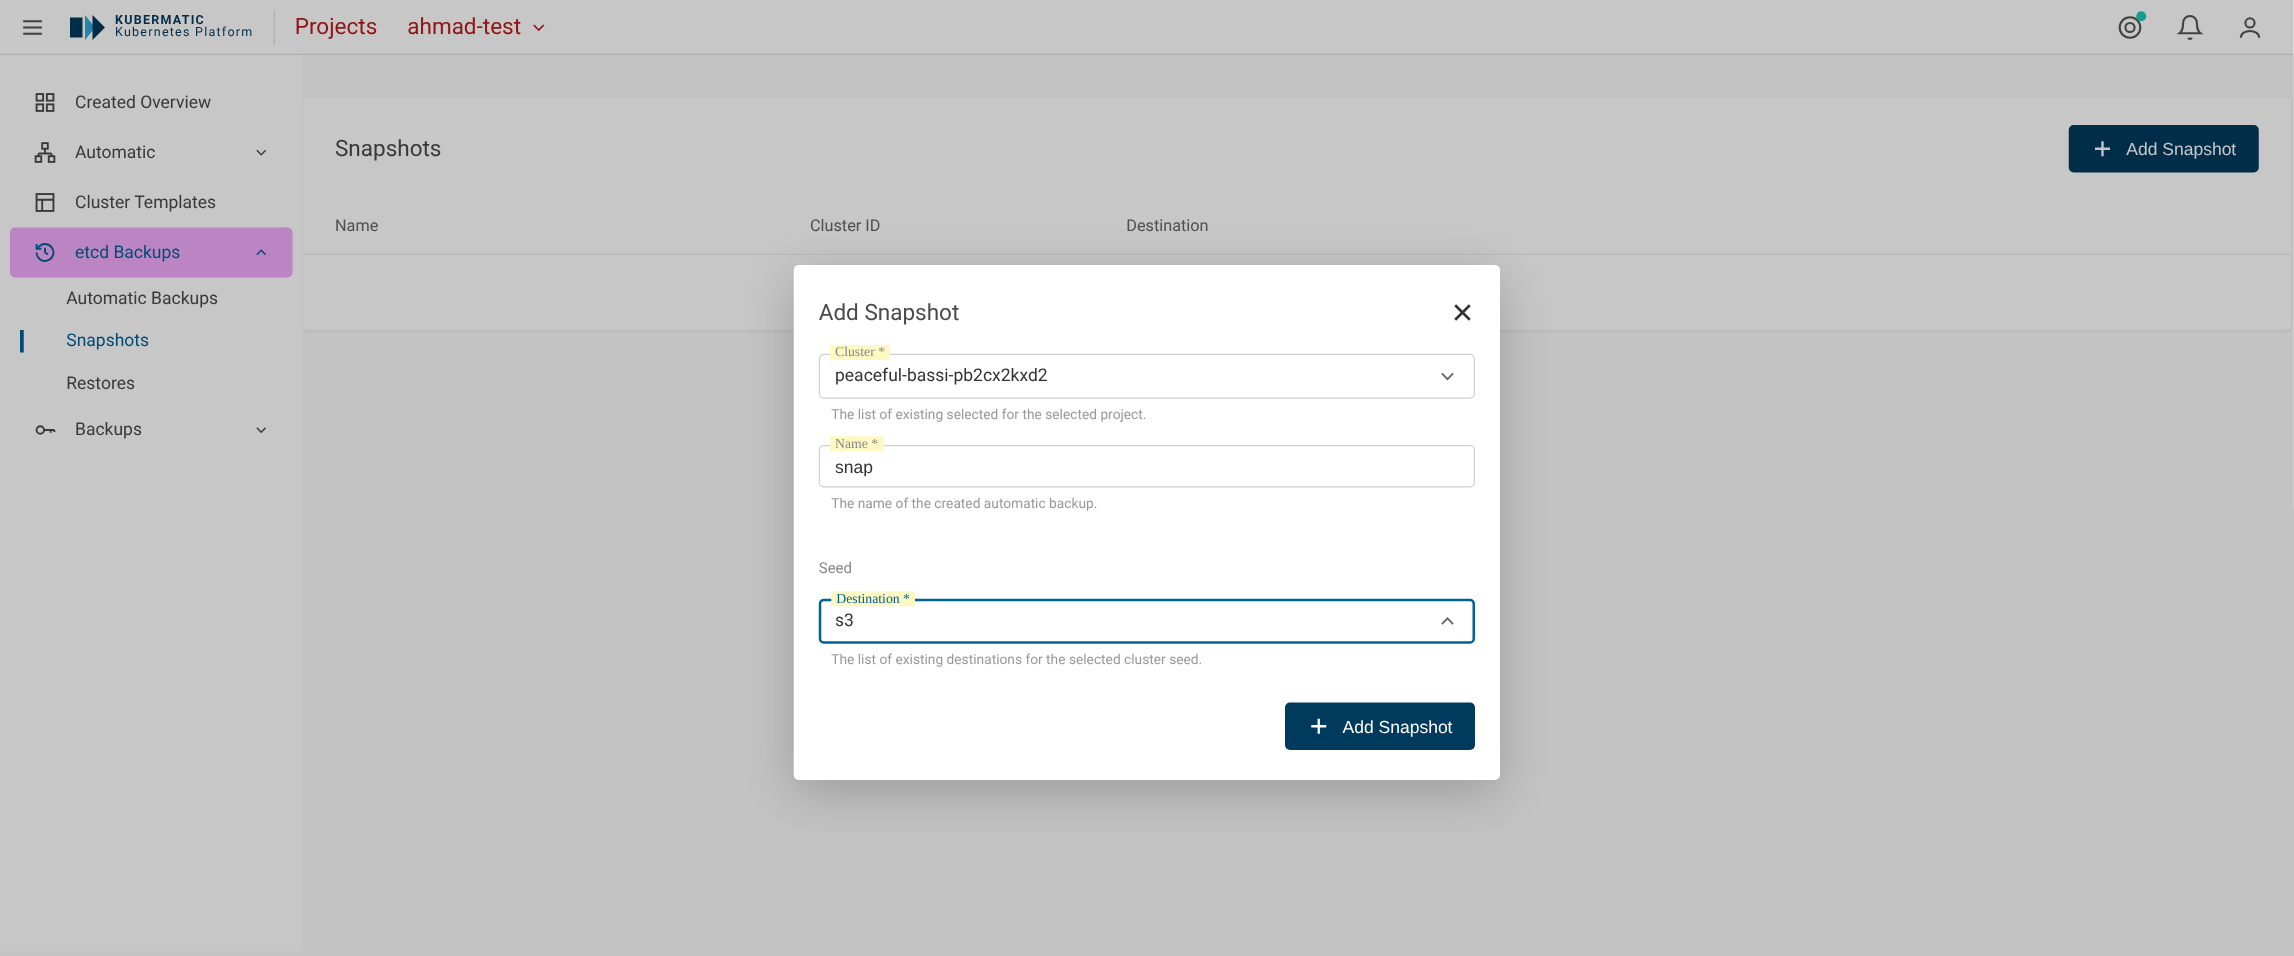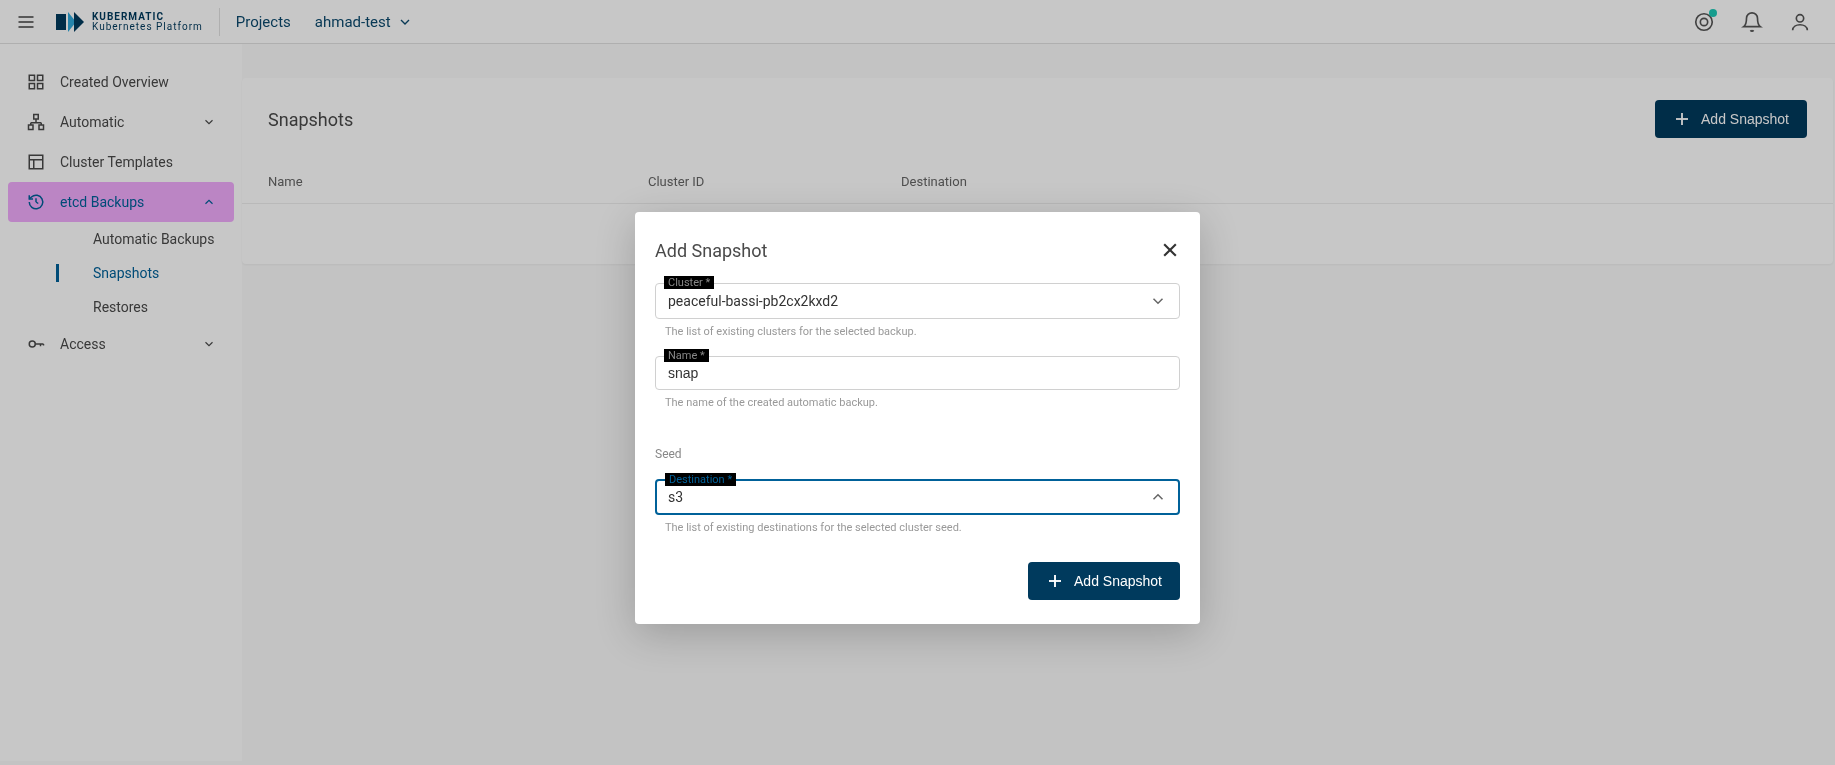--- a/index.html
+++ b/index.html
@@ -64,22 +64,22 @@
     .header-divider {
       width: 1px;
       height: 28px;
       background: #e0e0e0;
       margin: 0 16px;
     }
     .breadcrumb {
       display: flex;
       align-items: center;
       gap: 24px;
-      font-size: 15px;
-      color: #0c4a6e;
+      font-size: 18px;
+      color: #b91c1c;
     }
     .breadcrumb-item {
       display: flex;
       align-items: center;
       gap: 6px;
       cursor: pointer;
     }
     .header-spacer { flex: 1; }
     .header-actions {
       display: flex;
@@ -135,21 +135,20 @@
       display: flex;
       align-items: center;
       justify-content: center;
       color: inherit;
     }
     .nav-item .chevron {
       margin-left: auto;
     }
     .sub-nav {
       padding-left: 53px;
-      margin-left: 40px;
     }
     .sub-nav-item {
       padding: 9px 0;
       font-size: 14px;
       color: #4a4a4a;
       cursor: pointer;
       position: relative;
     }
     .sub-nav-item.selected {
       color: #006199;
@@ -267,24 +266,25 @@
       align-items: center;
     }
     .field-outline.focused {
       border: 2px solid #006199;
       padding: 7px 11px;
     }
     .float-label {
       position: absolute;
       top: -8px;
       left: 8px;
-      background: #000000;
+      background: #fef9c3;
       padding: 0 4px;
       font-size: 11px;
       color: #888;
+      font-family: Liberation Serif, serif;
     }
     .field-outline.focused .float-label {
       color: #006199;
     }
     .float-label .req { color: #888; }
     .field-outline.focused .float-label .req { color: #006199; }
     .field-input {
       border: none;
       outline: none;
       font-size: 14px;
@@ -444,21 +444,21 @@
     </div>
     <div class="nav-item">
       <span class="nav-icon">
         <svg width="18" height="18" viewBox="0 0 24 24" fill="none" stroke="currentColor" stroke-width="2">
             <circle cx="7" cy="12" r="4"></circle>
             <line x1="11" y1="12" x2="22" y2="12"></line>
             <line x1="18" y1="12" x2="18" y2="15"></line>
             <line x1="22" y1="12" x2="22" y2="14"></line>
           </svg>
       </span>
-      <span>Access</span>
+      <span>Backups</span>
       <span class="chevron">
         <svg width="14" height="14" viewBox="0 0 24 24" fill="none" stroke="currentColor" stroke-width="2">
             <polyline points="6 9 12 15 18 9"></polyline>
           </svg>
       </span>
     </div>
   </div>
 
   <div class="main">
     <div class="card">
@@ -497,21 +497,21 @@
     <div class="field-group">
       <div class="field-outline">
         <div class="float-label">
           <span>Cluster</span> <span class="req">*</span>
         </div>
         <div class="field-input">peaceful-bassi-pb2cx2kxd2</div>
         <svg class="field-chevron" width="18" height="18" viewBox="0 0 24 24" fill="none" stroke="currentColor" stroke-width="2">
             <polyline points="6 9 12 15 18 9"></polyline>
           </svg>
       </div>
-      <div class="helper-text">The list of existing clusters for the selected backup.</div>
+      <div class="helper-text">The list of existing selected for the selected project.</div>
     </div>
 
     <div class="field-group">
       <div class="field-outline">
         <div class="float-label">
           <span>Name</span> <span class="req">*</span>
         </div>
         <input class="field-input" type="text" value="snap" style="">
       </div>
       <div class="helper-text">The name of the created automatic backup.</div>

